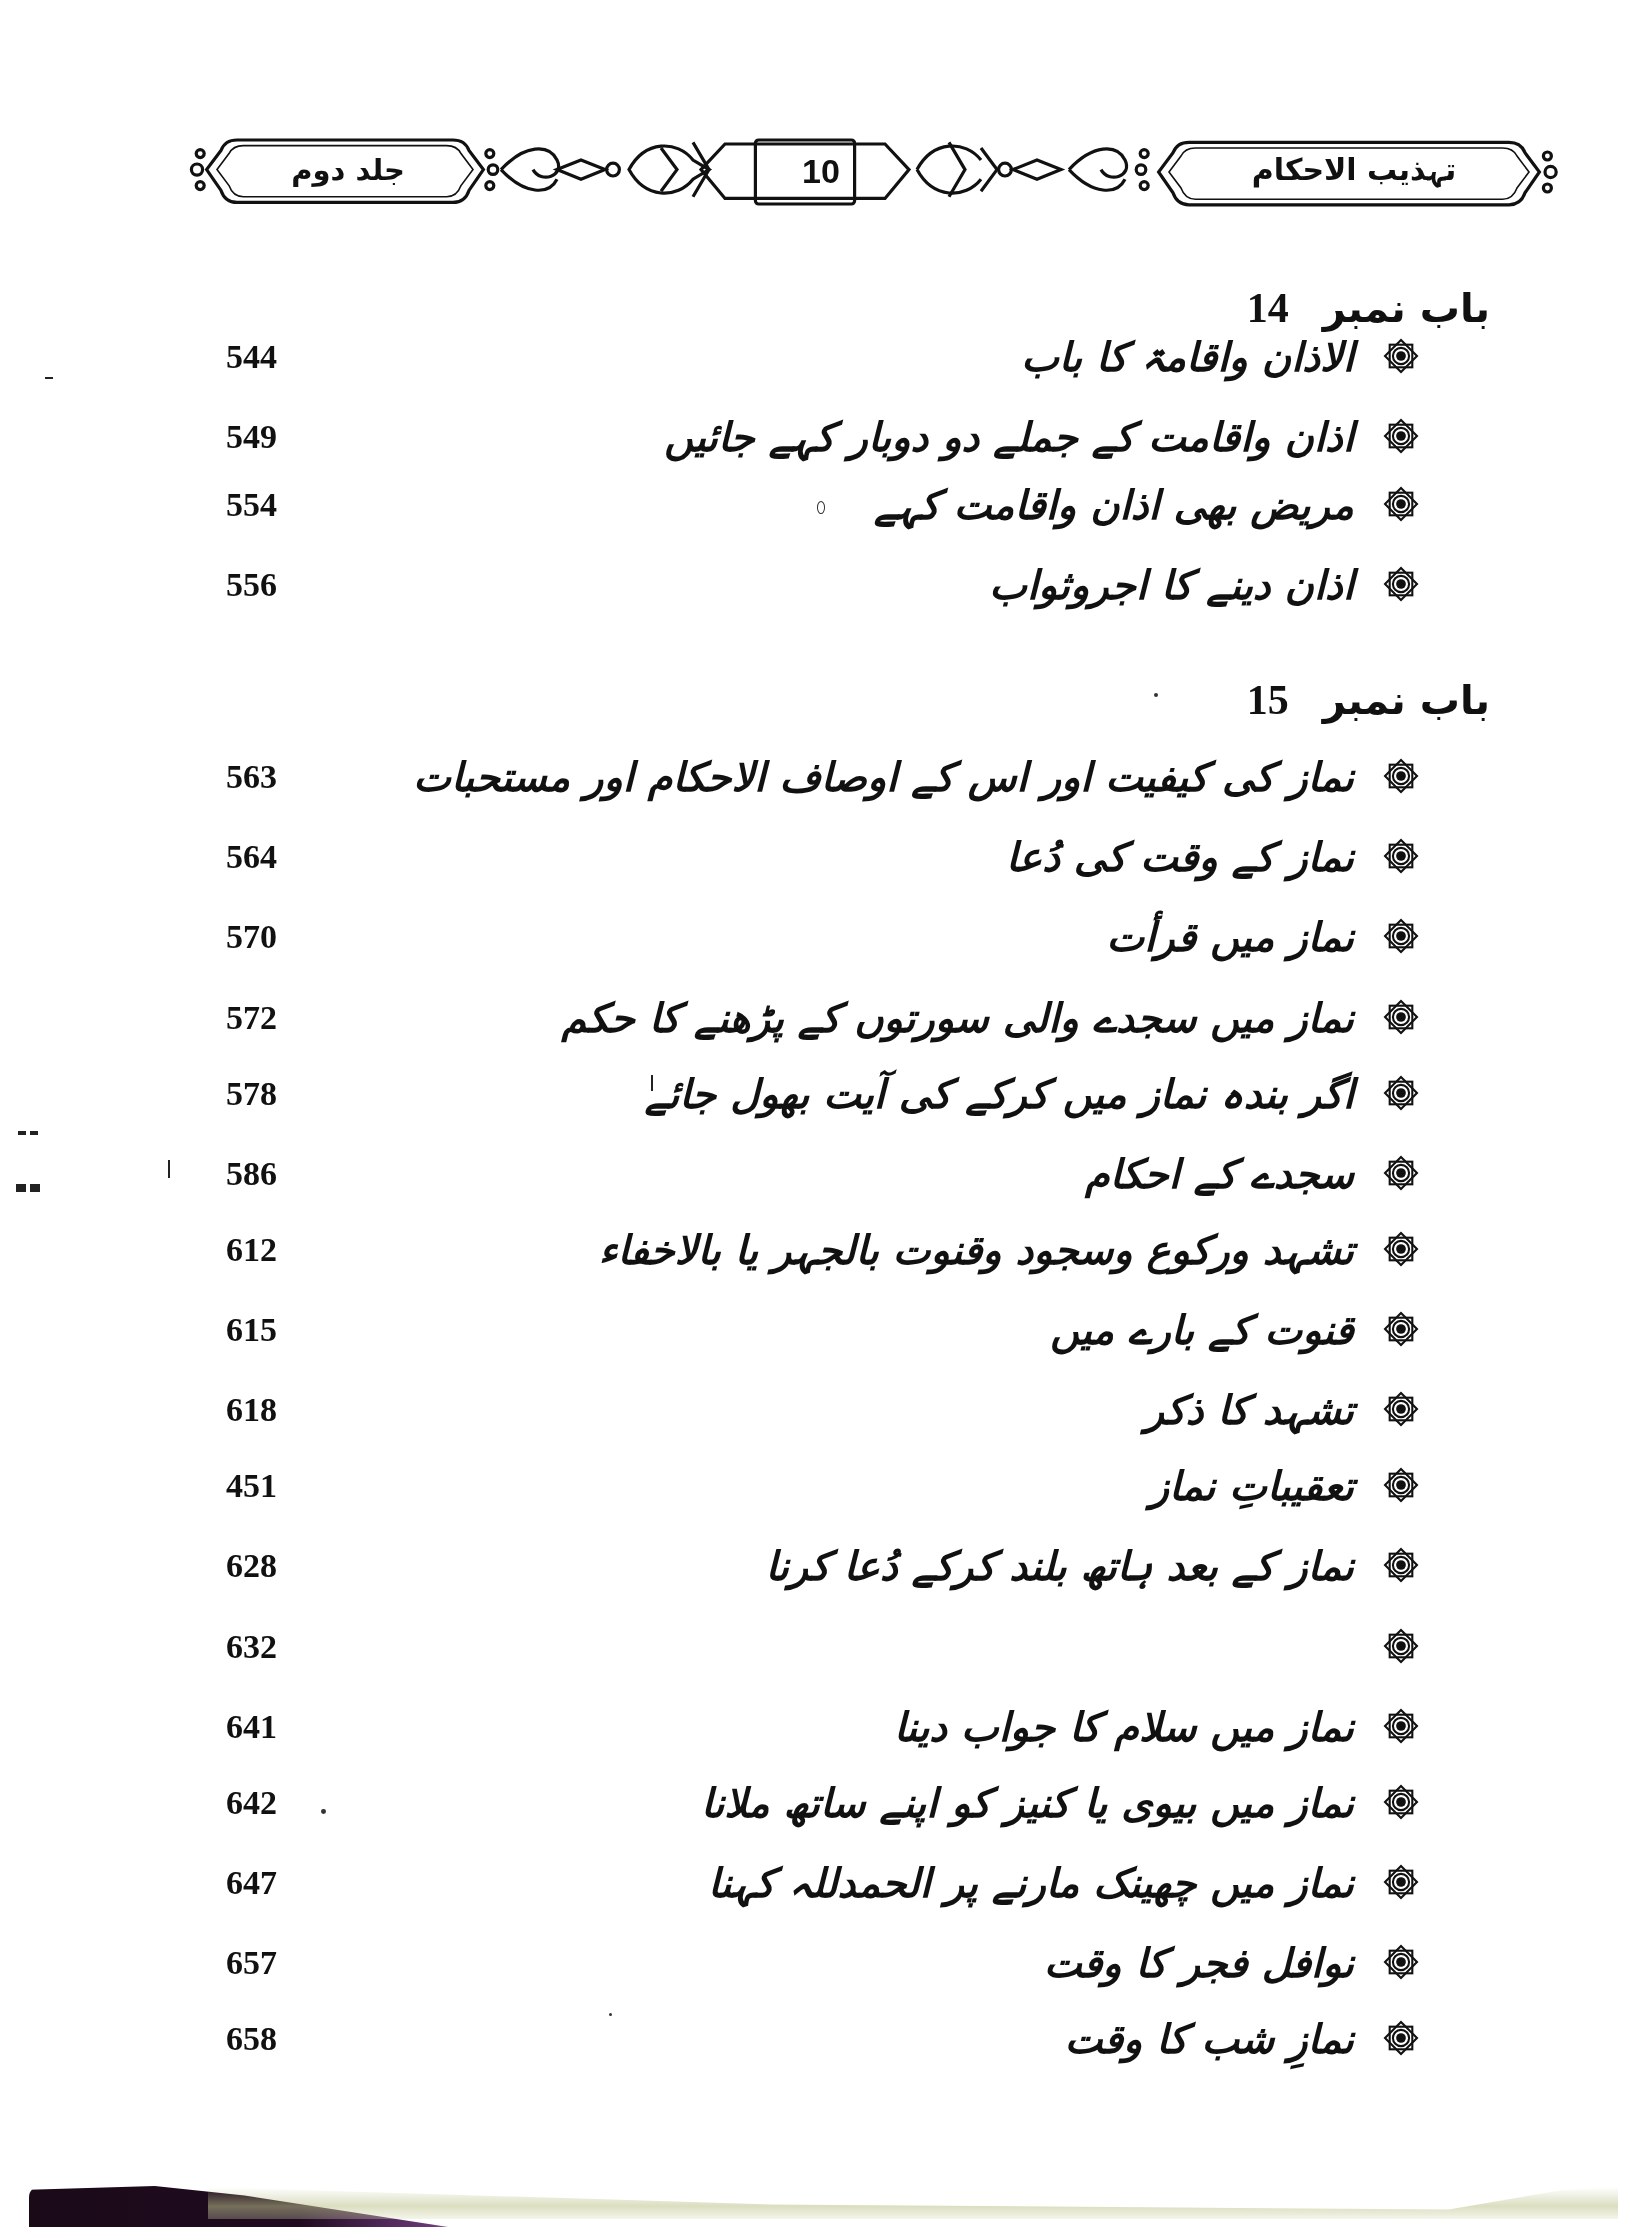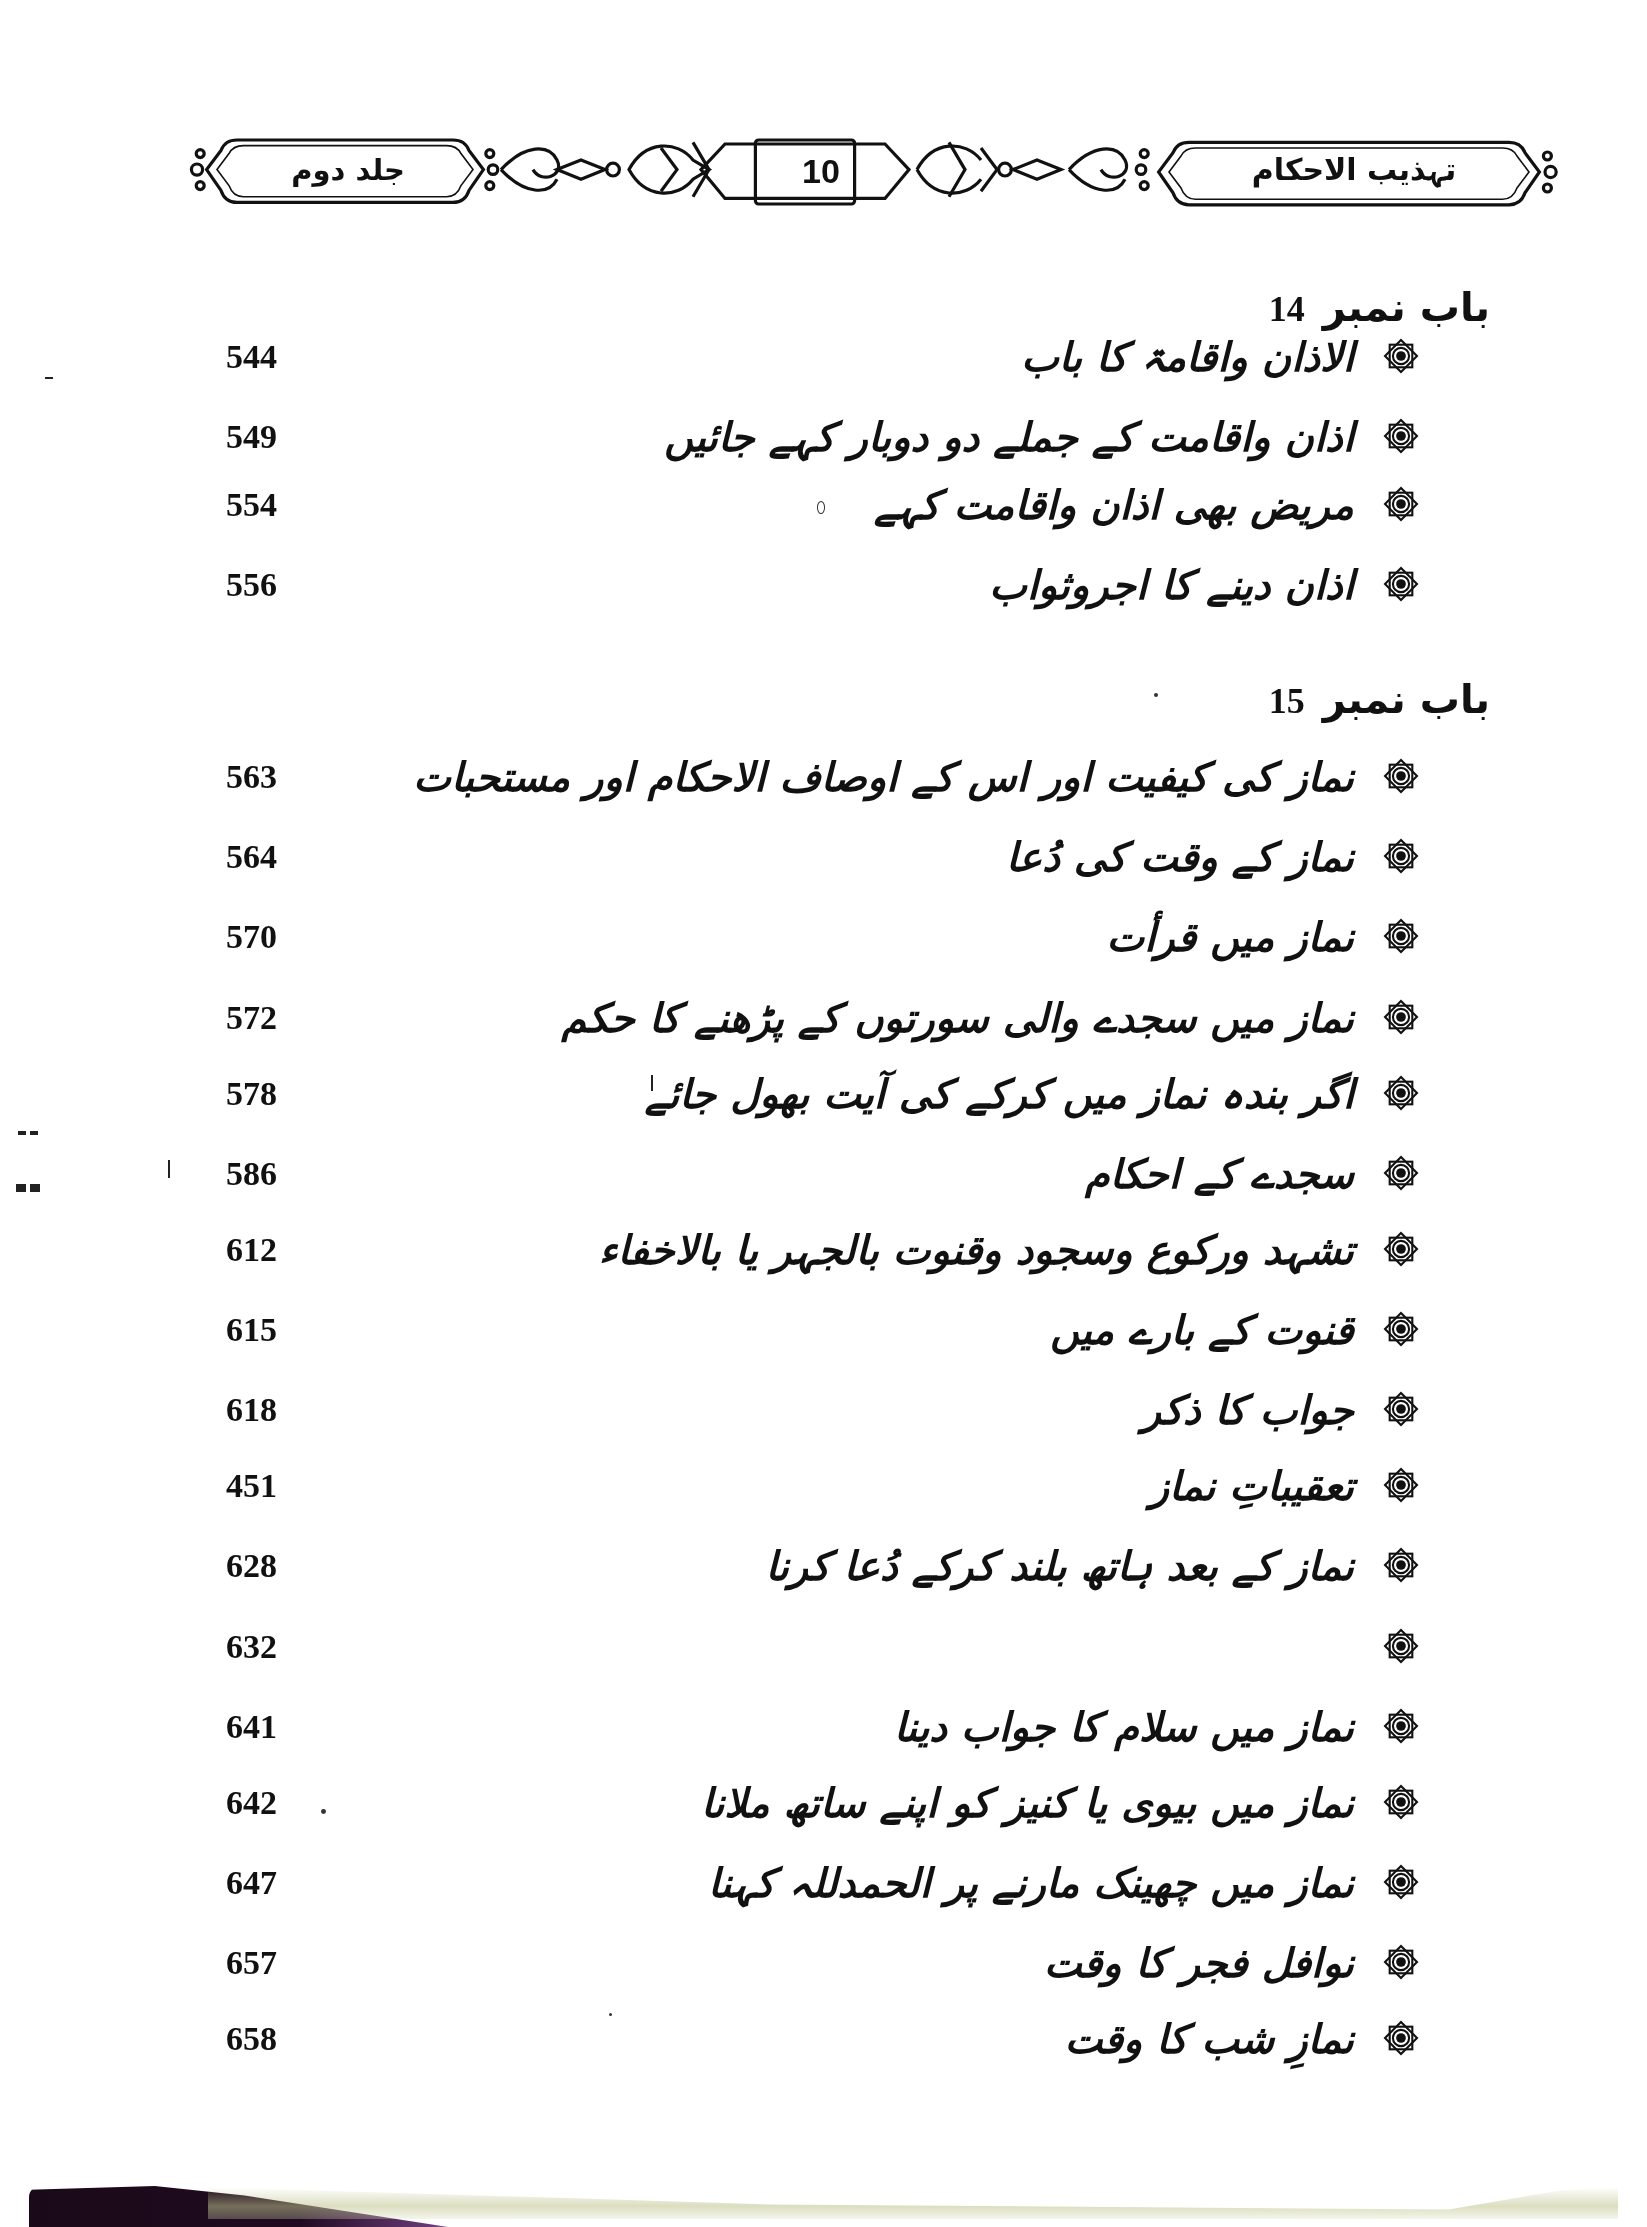--- a/index.html
+++ b/index.html
@@ -29,21 +29,21 @@
       font-family: "Liberation Sans", sans-serif; font-weight: bold; font-size: 34px;
     }
 
     
     .section-heading {
       position: absolute; right: 157px;
       direction: rtl; font-weight: bold;
       font-family: "DejaVu Sans", sans-serif; font-size: 40px;
       white-space: nowrap; line-height: 1;
     }
-    .section-heading .num { font-family: "Liberation Serif", serif; font-size: 36px; margin-right: 4px; }
+    .section-heading .num { font-family: "Liberation Serif", serif; font-size: 42px; margin-right: 20px; }
 
     
     .entry { position: absolute; left: 0; width: 1647px; height: 56px; }
     .entry .bullet {
       position: absolute; left: 1380px; top: 6.4px; width: 42px; height: 42px;
     }
     .entry .title {
       position: absolute; right: 293px; top: 0; height: 56px;
       display: flex; align-items: center;
       direction: rtl; white-space: nowrap;
@@ -281,21 +281,21 @@
   </div>
       <div class="entry" style="top: 1382px;">
     <svg class="bullet" viewBox="0 0 52 52">
       <g fill="none" stroke="#111" stroke-width="2.6">
         <rect x="12" y="12" width="28" height="28"></rect>
         <rect x="12" y="12" width="28" height="28" transform="rotate(45 26 26)"></rect>
         <circle cx="26" cy="26" r="10"></circle>
       </g>
       <circle cx="26" cy="26" r="6" fill="#111"></circle>
     </svg>
-    <div class="title">جواب کا ذکر</div>
+    <div class="title">تشہد کا ذکر</div>
     <div class="pg">618</div>
   </div>
       <div class="entry" style="top: 1458px;">
     <svg class="bullet" viewBox="0 0 52 52">
       <g fill="none" stroke="#111" stroke-width="2.6">
         <rect x="12" y="12" width="28" height="28"></rect>
         <rect x="12" y="12" width="28" height="28" transform="rotate(45 26 26)"></rect>
         <circle cx="26" cy="26" r="10"></circle>
       </g>
       <circle cx="26" cy="26" r="6" fill="#111"></circle>

